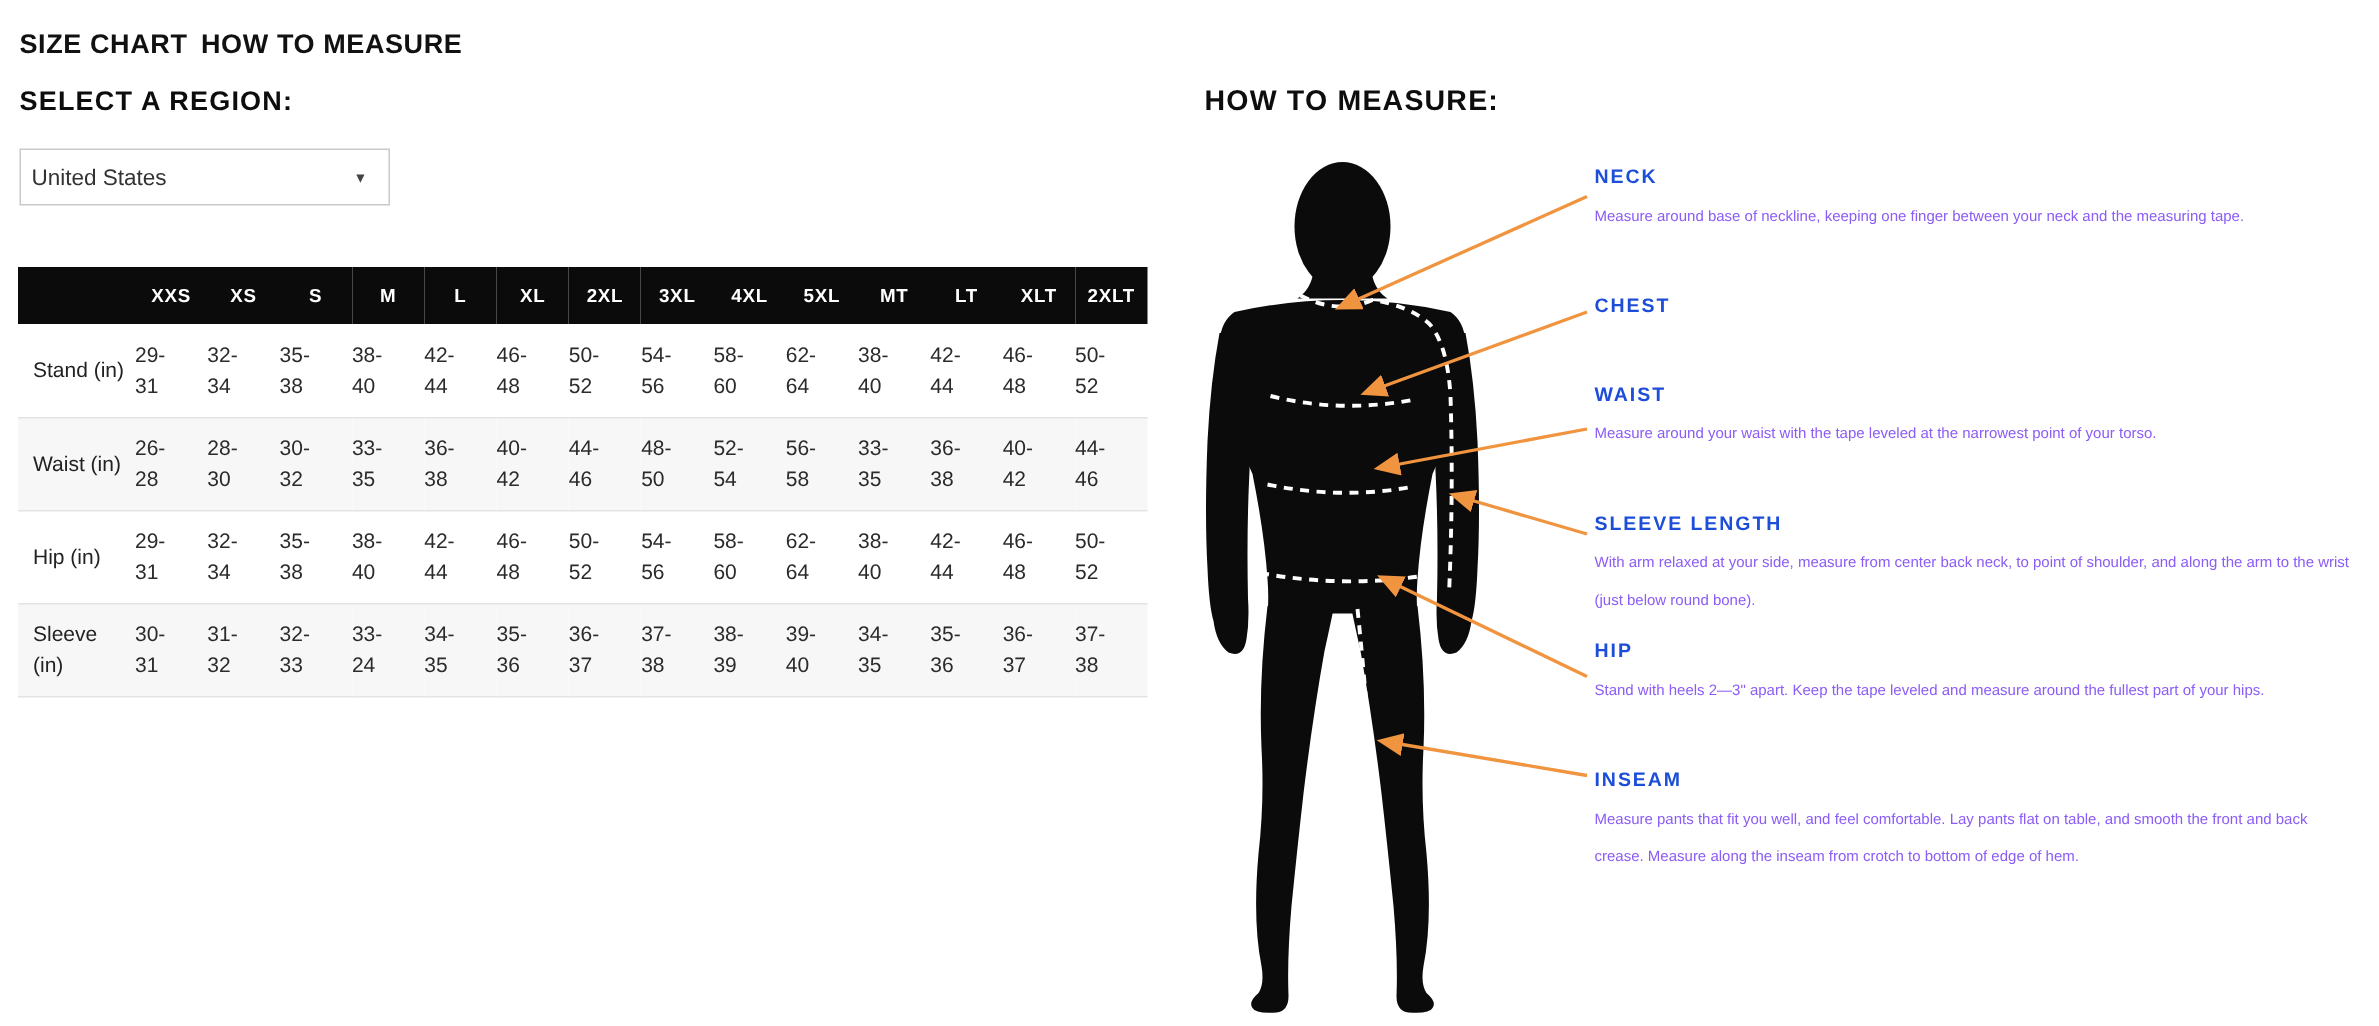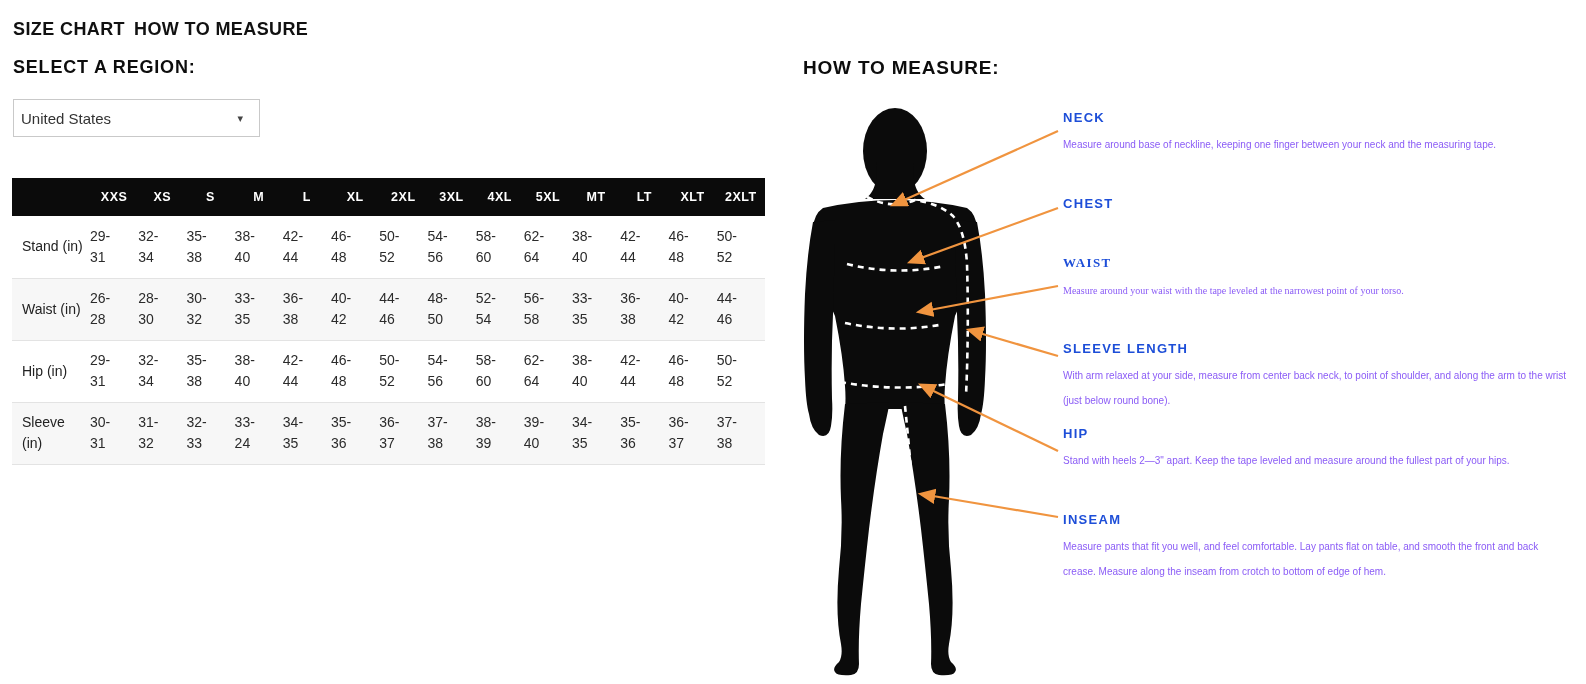--- a/index.html
+++ b/index.html
@@ -33,21 +33,21 @@
   tbody tr:nth-child(even) { background:#f7f7f7; border-bottom:1px solid #e3e3e3; }
 
   
   .measure-title { position:absolute; left:803px; top:57px; font-size:19px; font-weight:800; letter-spacing:.8px; color:#0d0d0d; }
   .figure-svg { position:absolute; left:795px; top:104px; width:280px; height:580px; }
   .measure-item { position:absolute; left:1063px; width:505px; }
   .measure-item h4 { font-size:13px; font-weight:700; letter-spacing:1.3px; color:#1d4ed8; margin-bottom:7px; }
   .measure-item p { font-size:10px; line-height:25px; color:#8b5cf6; }
   .mi-neck   { top:110px; }
   .mi-chest  { top:196px; }
-  .mi-waist  { top:255px;font-family:Liberation Serif, serif; }
+  .mi-waist  { top:255px; }
   .mi-sleeve { top:341px; }
   .mi-hip    { top:426px; }
   .mi-inseam { top:512px; }
 </style>
 </head>
 <body>
 
 <div class="page">
 
   <div class="tabs">

